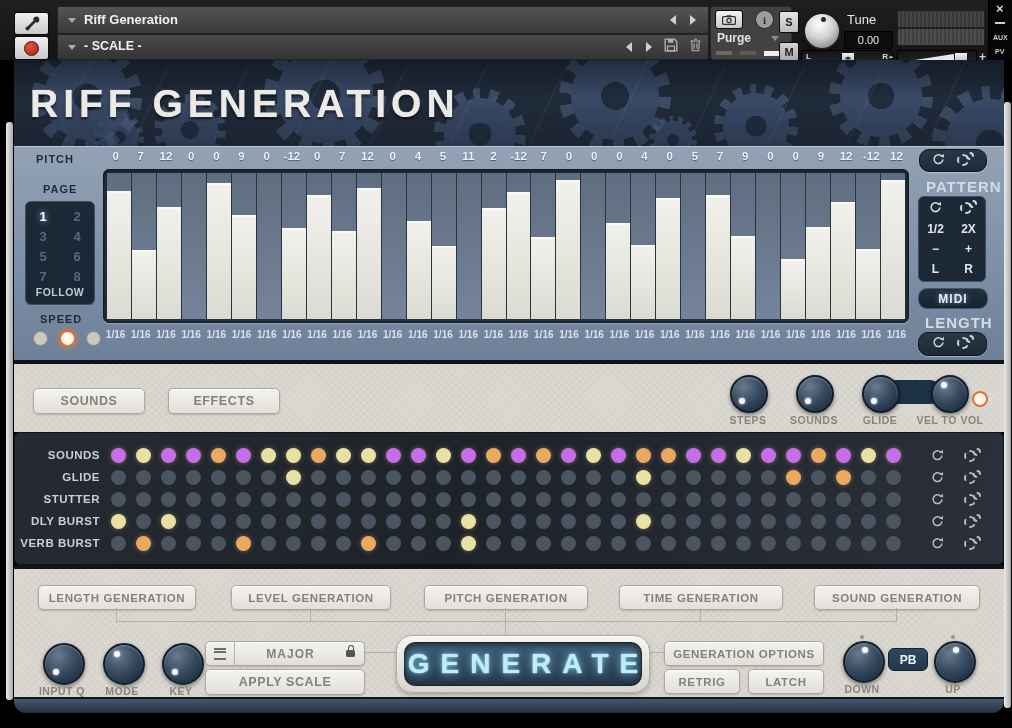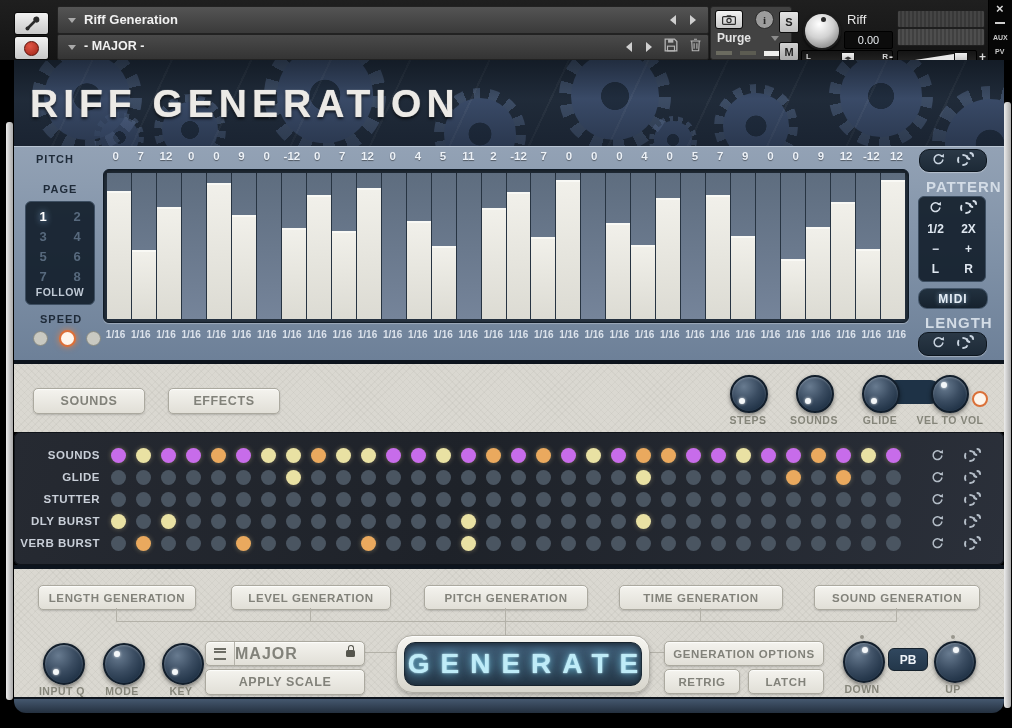--- a/index.html
+++ b/index.html
@@ -162,21 +162,21 @@
     </div>
 
     <div class="a kstrip" style="left:57px;top:6px;width:650px;height:26px;">
       <span class="a caret-d" style="left:10px;top:11px;"></span>
       <span class="a ktext" style="left:26px;top:5px;">Riff Generation</span>
       <span class="a arr-l" style="left:612px;top:8px;"></span>
       <span class="a arr-r" style="left:632px;top:8px;"></span>
     </div>
     <div class="a kstrip2" style="left:57px;top:34px;width:650px;height:24px;">
       <span class="a caret-d" style="left:10px;top:10px;"></span>
-      <span class="a ktext" style="left:26px;top:4px;font-size:12.5px;">- MAJOR -</span>
+      <span class="a ktext" style="left:26px;top:4px;font-size:12.5px;">- SCALE -</span>
       <span class="a arr-l" style="left:568px;top:7px;"></span>
       <span class="a arr-r" style="left:588px;top:7px;"></span>
       <span class="a" style="left:606px;top:3px;"><svg width="14" height="14" viewBox="0 0 12 12">
             <path d="M1 1h8l2 2v8H1z" fill="none" stroke="#b5b5b5" stroke-width="1.1"></path>
             <rect x="3.5" y="1" width="4.5" height="3" fill="#b5b5b5"></rect>
             <rect x="3" y="7" width="6" height="4" fill="none" stroke="#b5b5b5" stroke-width="1"></rect>
           </svg></span>
       <span class="a" style="left:631px;top:3px;"><svg width="13" height="14" viewBox="0 0 12 14">
             <path d="M1 3h10M4.5 1.2h3M2.2 3l.6 9.8h6.4L9.8 3M4.6 5.2v5.6M7.4 5.2v5.6" stroke="#b5b5b5" stroke-width="1.1" fill="none"></path>
           </svg></span>
@@ -195,21 +195,21 @@
       <span class="a caret-d" style="left:60px;top:29px;border-top-color:#8c8c8c;"></span>
       <span class="a" style="left:5px;top:44px;width:16px;height:4px;background:#6b6b60;"></span>
       <span class="a" style="left:29px;top:44px;width:16px;height:4px;background:#5c5c52;"></span>
       <span class="a" style="left:53px;top:44px;width:20px;height:5px;background:#eeeeec;"></span>
     </div>
 
     <span class="a ksm ctr" style="left:779px;top:11px;width:18px;height:20px;">S</span>
     <span class="a ksm ctr" style="left:779px;top:42px;width:18px;height:17px;background:linear-gradient(180deg,#d2d2d2,#aaaaaa);">M</span>
 
     <div class="a" id="tuneknob" style="left:803px;top:12px;"></div>
-    <span class="a" style="left:847px;top:12px;color:#e8e8e8;font-size:13px;">Riff</span>
+    <span class="a" style="left:847px;top:12px;color:#e8e8e8;font-size:13px;">Tune</span>
     <span class="a kdisp ctr" style="left:844px;top:31px;width:47px;height:16px;">0.00</span>
 
     <div class="a kslider" style="left:801px;top:50px;width:90px;height:13px;">
       <span class="a krt" style="left:4px;top:1px;font-size:8px;">L</span>
       <span class="a krt" style="right:4px;top:1px;font-size:8px;">R</span>
       <span class="a khandle ctr" style="left:39px;top:1px;height:10px;">
           <span style="font-size:7px;color:#333;">◂▸</span>
         </span>
     </div>
 
@@ -711,21 +711,21 @@
     <div class="a knob ind-tl" style="left:89px;top:74px;width:38px;height:38px;"></div>
     <div class="a knob" style="left:148px;top:74px;width:38px;height:38px;"></div>
     <span class="a klabel" style="left:18px;top:116px;width:60px;">INPUT Q</span>
     <span class="a klabel" style="left:80px;top:116px;width:56px;">MODE</span>
     <span class="a klabel" style="left:139px;top:116px;width:56px;">KEY</span>
 
     <div class="a lbtn" style="left:191px;top:72px;width:158px;height:23px;padding:0;justify-content:flex-start;">
       <span class="ctr" style="width:28px;height:100%;border-right:1px solid #b5b3aa;">
           <span class="burger"></span>
         </span>
-      <span style="flex:1;text-align:left;font-size:16px;letter-spacing:1px;">MAJOR</span>
+      <span style="flex:1;text-align:center;font-size:12px;letter-spacing:1px;">MAJOR</span>
       <span class="lockc" style="margin-right:9px;"></span>
     </div>
     <div class="a lbtn" style="left:191px;top:100px;width:158px;height:24px;font-size:12.5px;">APPLY SCALE</div>
 
     <div class="a" id="genouter">
       <div id="geninner">GENERATE</div>
     </div>
 
     <div class="a lbtn" style="left:650px;top:72px;width:158px;height:23px;font-size:11.5px;">GENERATION OPTIONS</div>
     <div class="a lbtn" style="left:650px;top:100px;width:74px;height:23px;font-size:11.5px;">RETRIG</div>

